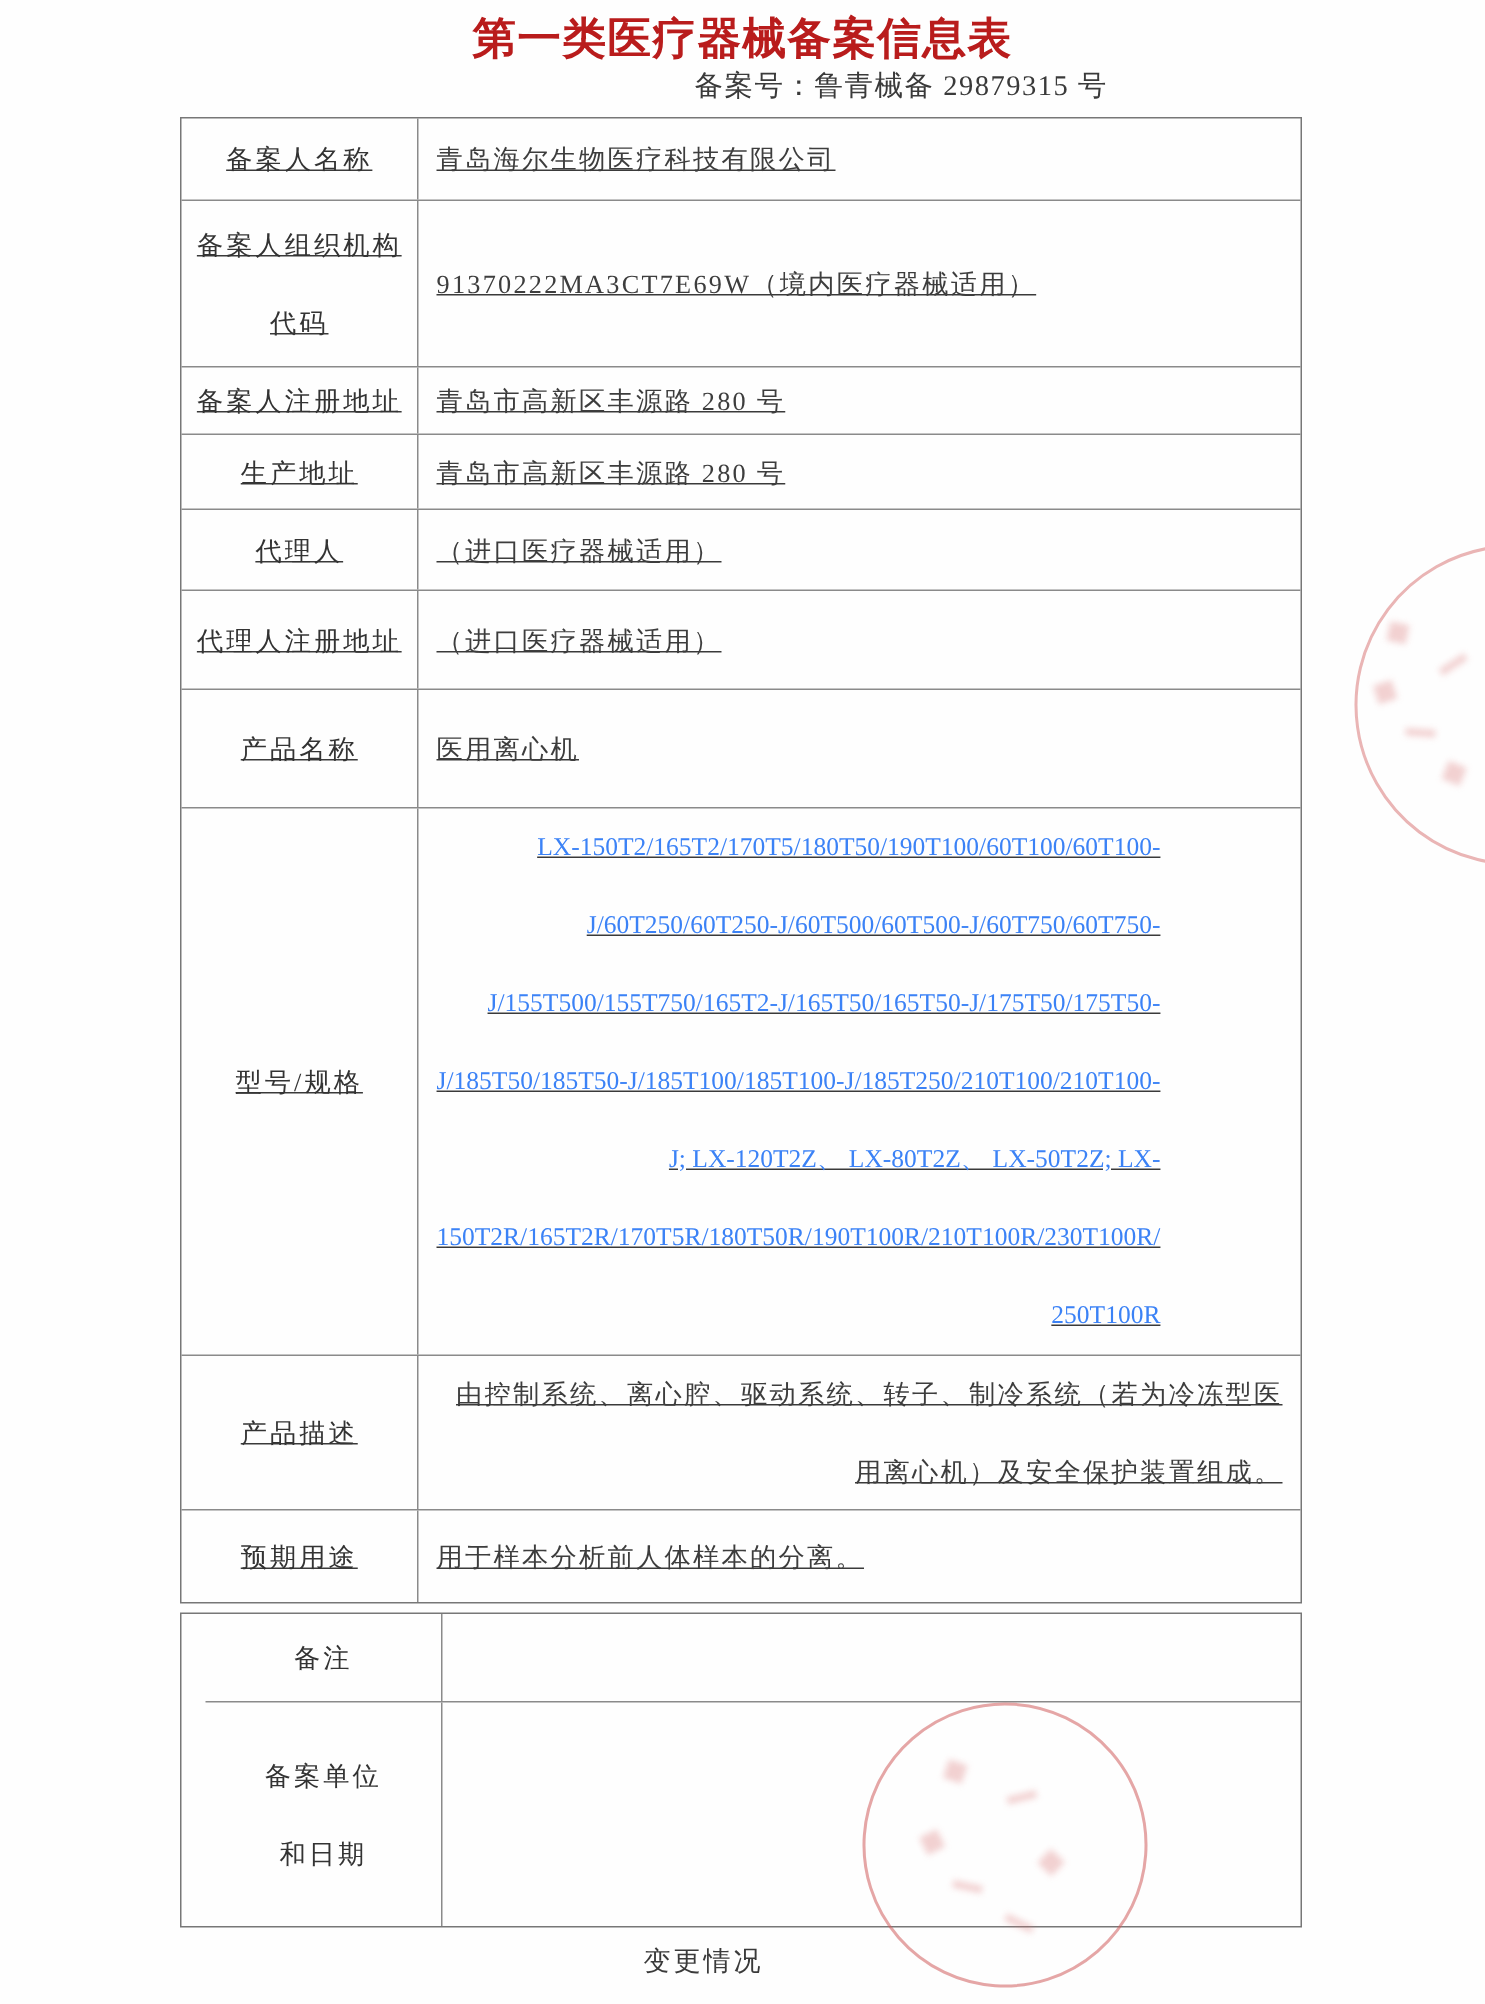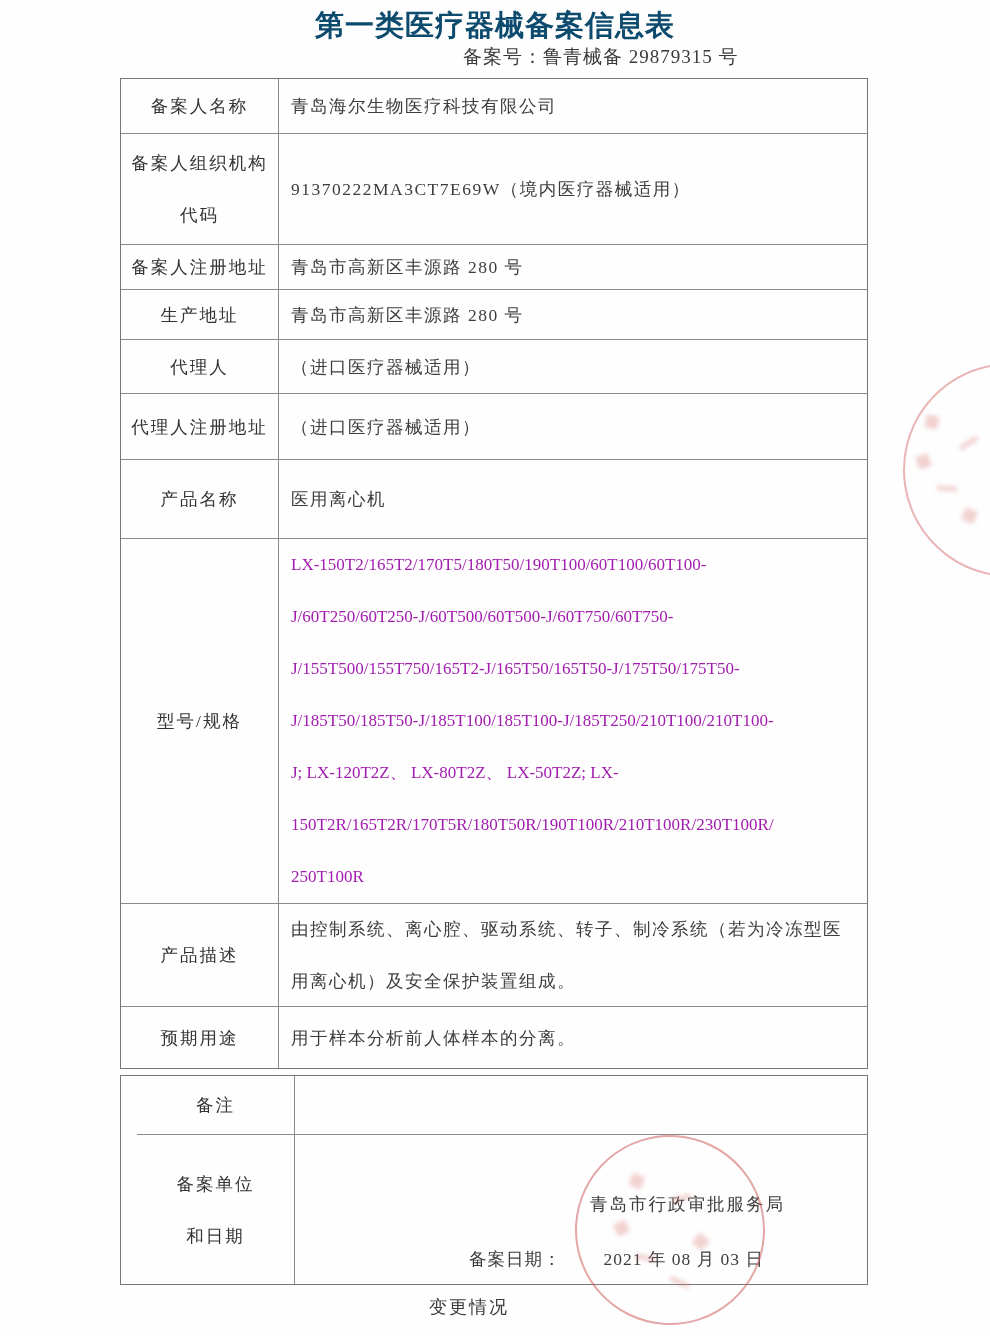--- a/index.html
+++ b/index.html
@@ -10,59 +10,59 @@
     color:#3a3a3a;
     position:relative;
     overflow:hidden;
   }
   .page{position:absolute;inset:0;overflow:hidden;background:#fefefe;}
 
   .title{
     position:absolute;top:6px;left:0;width:100%;
     text-align:center;
     font-family:Liberation Sans, sans-serif;
-    font-weight:bold;font-size:29px;letter-spacing:1px;color:#0c4a6e;
+    font-weight:bold;font-size:29px;letter-spacing:1px;color:#b91c1c;
   }
   .subtitle{
     position:absolute;top:44px;left:463px;
     font-size:19px;letter-spacing:1px;color:#3a3a3a;
   }
 
   .tbl{
     position:absolute;left:120px;width:748px;
     border:1px solid #777;box-sizing:border-box;
     background:transparent;
   }
-  .tbl1{top:78px;}
+  .tbl1{top:78px;text-decoration:underline;}
   .tbl2{top:1075px;padding-left:16px;}
 
   .row{display:flex;border-top:1px solid #8a8a8a;box-sizing:border-box;}
   .row:first-child{border-top:none;}
 
   .cell-label{
     flex:0 0 158px;width:158px;box-sizing:border-box;
     border-right:1px solid #8a8a8a;
     display:flex;align-items:center;justify-content:center;
     text-align:center;
     font-size:17.5px;line-height:52px;letter-spacing:2px;
     white-space:pre-line;color:#333;
   }
   .cell-value{
     flex:1;box-sizing:border-box;position:relative;
     display:flex;align-items:center;
     padding:0 12px;
-    font-size:17.5px;color:#3d3d3d;
+    font-size:17.5px;color:#3d3d3d;text-align:right;
   }
   .cjk{letter-spacing:1.5px;}
 
   .h54{height:54px}.h111{height:111px}.h45{height:45px}.h50{height:50px}
   .h66{height:66px}.h79{height:79px}.h365{height:365px}.h103{height:103px}
   .h62{height:62px}.h58{height:58px}.h150{height:150px}
 
-  .model-lines{line-height:52px;font-size:17px;color:#a21caf;}
+  .model-lines{line-height:52px;font-size:17px;color:#3b82f6;}
   .desc-text{line-height:52px;max-width:575px;}
 
   .org-line{position:absolute;left:295px;top:57px;letter-spacing:2px;white-space:nowrap;}
   .date-line{position:absolute;left:174px;top:112px;white-space:nowrap;letter-spacing:1px;}
   .date-line .dval{margin-left:42px;letter-spacing:1px;}
 
   .footer-label{
     position:absolute;top:1295px;left:0;width:100%;
     box-sizing:border-box;padding-right:52px;
     text-align:center;font-size:18px;letter-spacing:2px;color:#3a3a3a;
@@ -162,26 +162,20 @@
   <div class="tbl tbl2">
 
     <div class="row h58">
       <div class="cell-label">备注</div>
       <div class="cell-value cjk"></div>
     </div>
 
     <div class="row h150">
       <div class="cell-label">备案单位
 和日期</div>
-      <div class="cell-value">
-        <span class="org-line">青岛市行政审批服务局</span>
-        <span class="date-line">
-          <span>备案日期：</span><span class="dval">2021 年 08 月 03 日</span>
-        </span>
-      </div>
     </div>
 
   </div>
 
   <div class="footer-label">变更情况</div>
 
   <div class="seal seal-right">
     <span class="sm sq" style="left:28px;top:40px;transform:rotate(20deg);"></span>
     <span class="sm sq" style="left:14px;top:78px;transform:rotate(-10deg);"></span>
     <span class="sm bar" style="left:30px;top:112px;transform:rotate(12deg);"></span>

